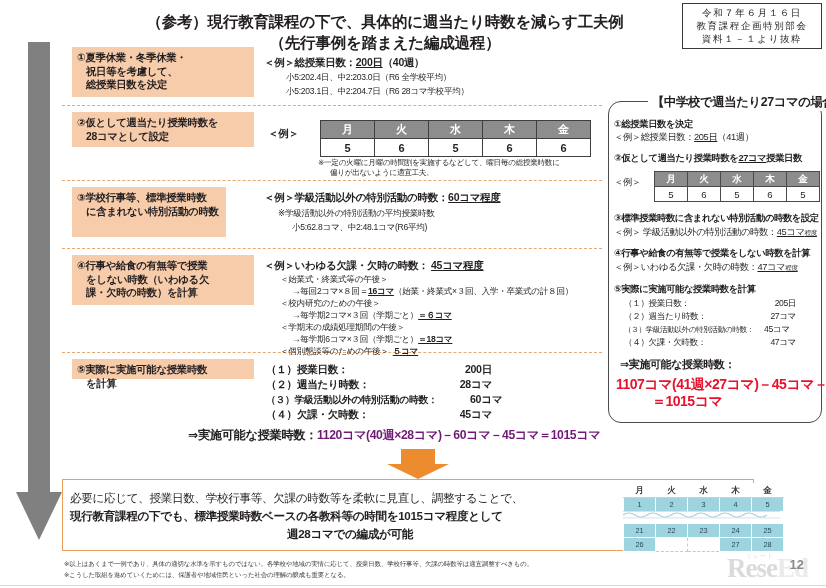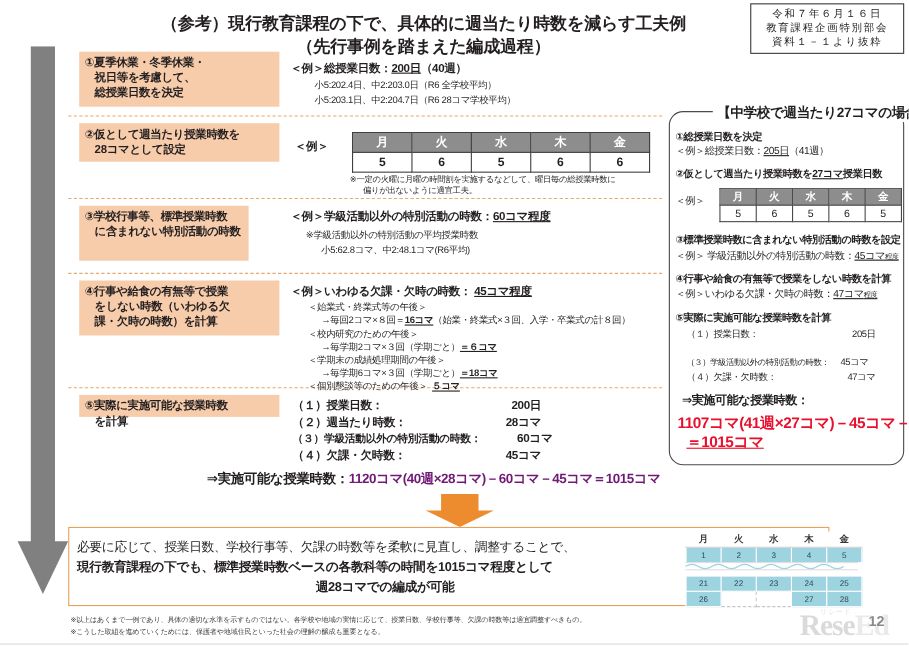--- a/index.html
+++ b/index.html
@@ -323,30 +323,33 @@
   <div class="rl" style="left:614px;top:247px;font-weight:bold;">④行事や給食の有無等で授業をしない時数を計算</div>
   <div class="rl" style="left:614px;top:261px;">
     <span>＜例＞いわゆる欠課・欠時の時数：</span><span class="u">47コマ</span><span class="tiny u">程度</span>
   </div>
 
   <div class="rl" style="left:614px;top:283px;font-weight:bold;">⑤実際に実施可能な授業時数を計算</div>
 
   <div class="rl rsum" style="left:624px;top:298px;">
     <span style="display:inline-block;width:122px;">（１）授業日数：</span><span style="display:inline-block;width:50px;text-align:right;">205日</span>
   </div>
+  <div class="rl rsum" style="left:624px;top:311px;">
+    <span style="display:inline-block;width:122px;">（２）週当たり時数：</span><span style="display:inline-block;width:50px;text-align:right;">27コマ</span>
+  </div>
   <div class="rl rsum" style="left:624px;top:324px;font-size:7.6px;">
     <span style="display:inline-block;width:140px;">（３）学級活動以外の特別活動の時数：</span><span style="display:inline-block;width:40px;text-align:left;font-size:8.6px;">45コマ</span>
   </div>
   <div class="rl rsum" style="left:624px;top:337px;">
     <span style="display:inline-block;width:122px;">（４）欠課・欠時数：</span><span style="display:inline-block;width:50px;text-align:right;">47コマ</span>
   </div>
 
   <div class="rl" style="left:620px;top:357px;font-weight:bold;font-size:11px;">⇒実施可能な授業時数：</div>
   <div class="rl rred" style="left:616px;top:375px;">1107コマ(41週×27コマ)－45コマ－47コマ</div>
-  <div class="rl rred" style="left:624px;top:392px;text-decoration:underline;">＝1015コマ</div>
+  <div class="rl rred" style="left:652px;top:392px;">＝1015コマ</div>
 
   <svg class="oarrow" viewBox="0 0 62 30">
     <polygon points="14,0 48,0 48,15 62,15 31,30 0,15 14,15" fill="#ed8b2f"></polygon>
   </svg>
 
   <div class="concl"></div>
   <div class="concl-txt">
     <span class="c1">必要に応じて、授業日数、学校行事等、欠課の時数等を柔軟に見直し、調整することで、</span>
     <span class="c2">現行教育課程の下でも、標準授業時数ベースの各教科等の時間を1015コマ程度として</span>
     <span class="c3">週28コマでの編成が可能</span>

